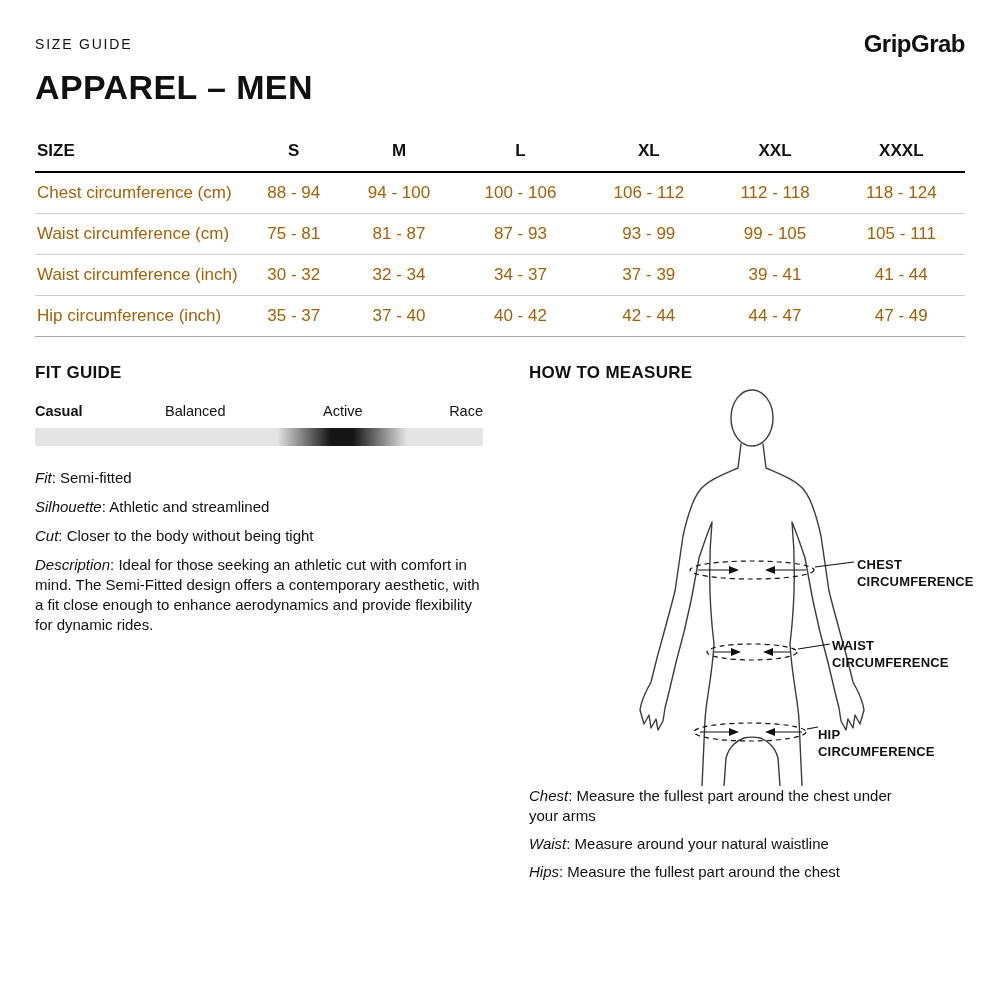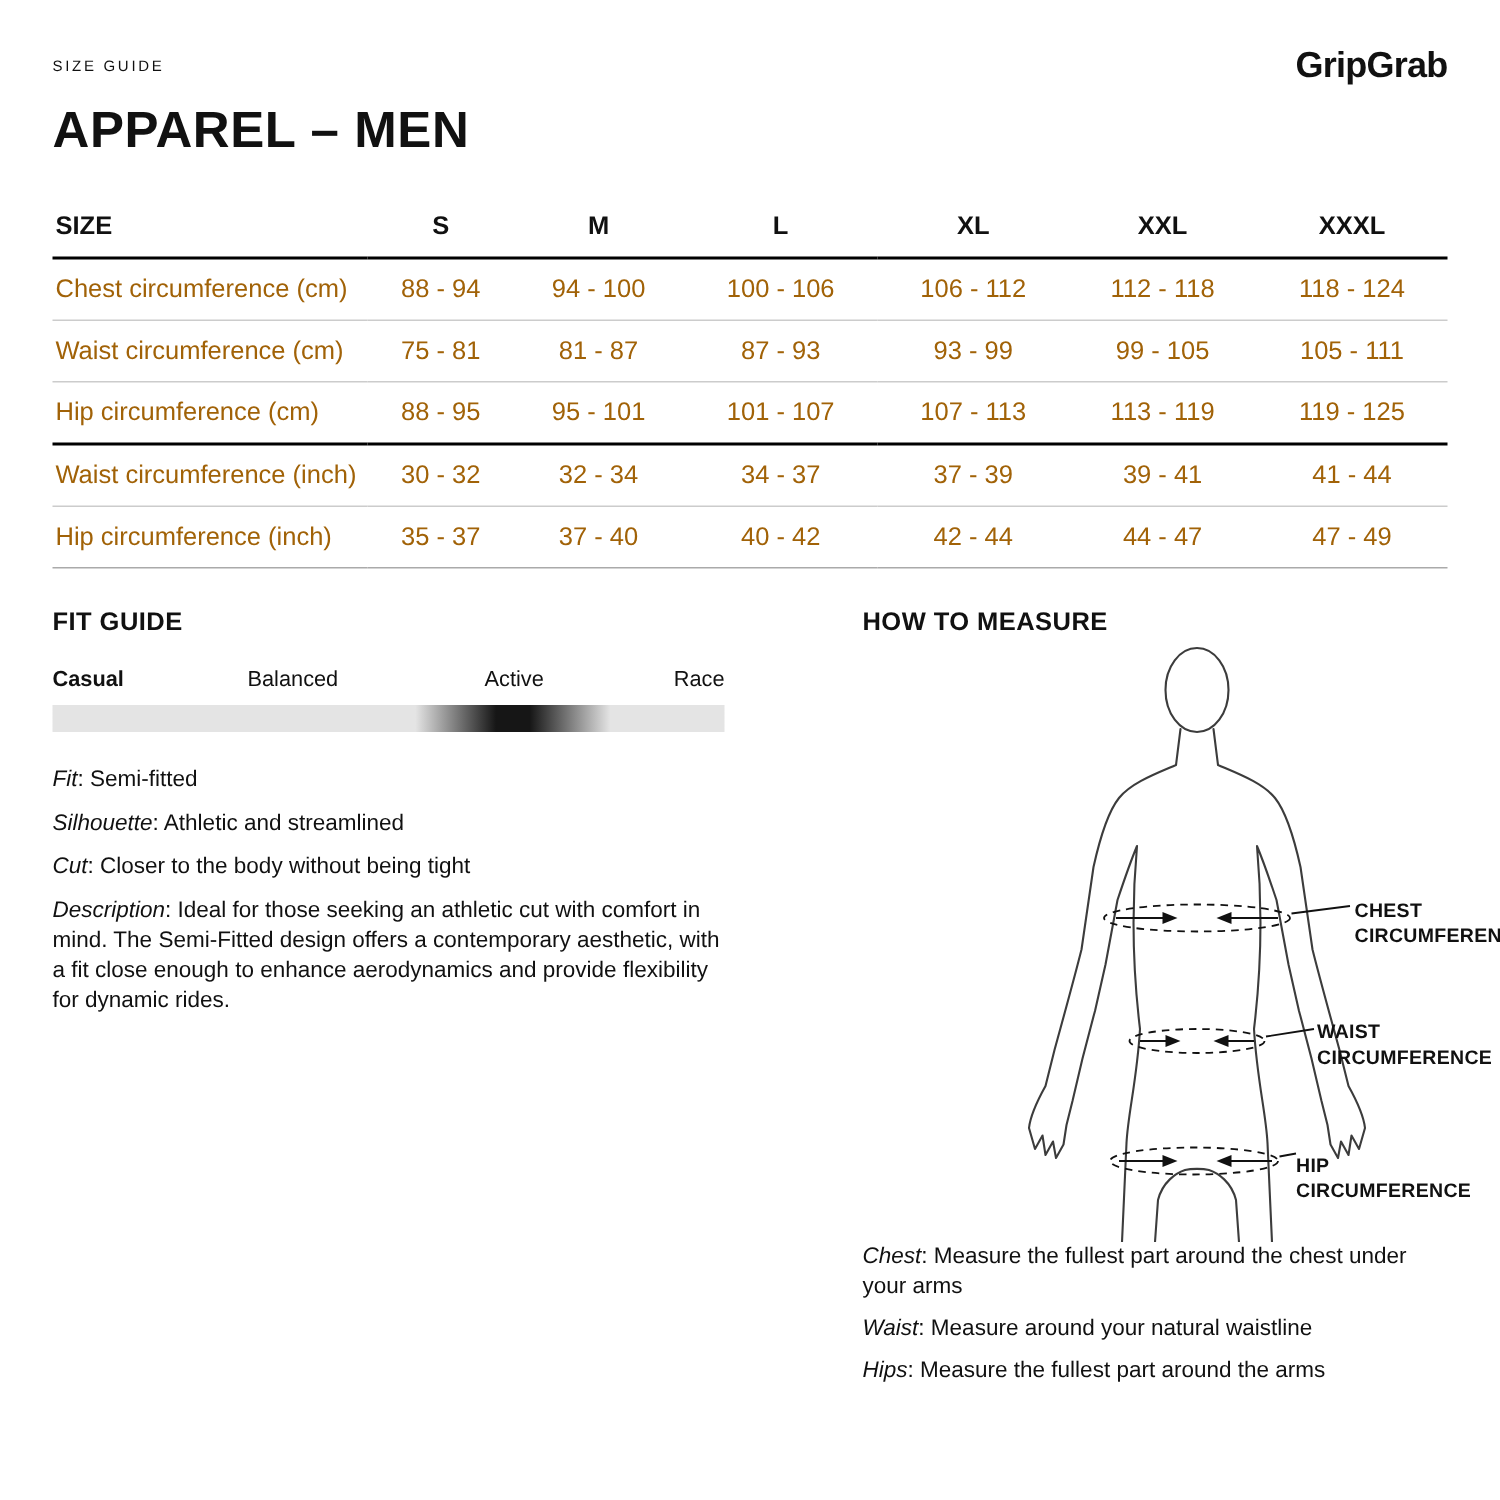--- a/index.html
+++ b/index.html
@@ -1,36 +1,36 @@
 <!DOCTYPE html>
 <html><head>
 <meta charset="utf-8">
 <style>
   * { box-sizing: border-box; margin: 0; padding: 0; }
   html,body { background:#fff; }
   body { font-family: "Liberation Sans", sans-serif; color:#111; }
   .page { width:1000px; height:1000px; padding:30px 35px; position:relative; overflow:hidden; background:#fff; }
 
   .topbar { display:flex; justify-content:space-between; align-items:center; }
-  .eyebrow { font-size:10px; letter-spacing:1.8px; font-weight:500; }
+  .eyebrow { font-size:14px; letter-spacing:1.8px; font-weight:500; }
   .brand { font-size:24px; font-weight:800; letter-spacing:-0.5px; }
 
   .title { font-size:34px; font-weight:800; margin-top:10px; letter-spacing:0.4px; }
 
   table.size-table { width:100%; border-collapse:collapse; margin-top:24px; font-size:17px; }
   table.size-table thead th { font-weight:700; text-align:center; padding:10px 2px; border-bottom:2px solid #000; }
   table.size-table thead th:first-child { text-align:left; width:22.6%; }
   table.size-table tbody td { text-align:center; padding:10px 2px; border-bottom:1px solid #ccc; color:#a16207; }
   table.size-table tbody td.row-label { text-align:left; }
   table.size-table tbody tr.group-end td { border-bottom:2px solid #000; }
   table.size-table tbody tr:last-child td { border-bottom:1px solid #aaa; }
 
   .columns { display:flex; gap:46px; margin-top:26px; }
   .col-left { width:448px; flex:none; }
-  .col-right { flex:1; min-width:0;margin-left:46px; }
+  .col-right { flex:1; min-width:0; }
   h2.sec { font-size:17px; font-weight:800; letter-spacing:0.3px; }
 
   .scale { position:relative; height:18px; margin-top:20px; font-size:14.5px; }
   .scale span { position:absolute; top:0; white-space:nowrap; }
   .scale .scale-l0 { left:0;font-weight:bold; }
   .scale .scale-l1 { left:130px; }
   .scale .scale-l2 { left:288px; }
   .scale .scale-l3 { right:0; }
   .scale-bar { height:18px; margin-top:7px;
     background:linear-gradient(90deg,#e4e4e4 0%,#e4e4e4 54%,#161616 66%,#161616 71%,#e4e4e4 83%,#e4e4e4 100%); }
@@ -84,29 +84,20 @@
           <td>118 - 124</td>
         </tr>
         <tr>
           <td class="row-label">Waist circumference (cm)</td>
           <td>75 - 81</td>
           <td>81 - 87</td>
           <td>87 - 93</td>
           <td>93 - 99</td>
           <td>99 - 105</td>
           <td>105 - 111</td>
-        </tr>
-        <tr class="group-end">
-          <td class="row-label">Hip circumference (cm)</td>
-          <td>88 - 95</td>
-          <td>95 - 101</td>
-          <td>101 - 107</td>
-          <td>107 - 113</td>
-          <td>113 - 119</td>
-          <td>119 - 125</td>
         </tr>
         <tr>
           <td class="row-label">Waist circumference (inch)</td>
           <td>30 - 32</td>
           <td>32 - 34</td>
           <td>34 - 37</td>
           <td>37 - 39</td>
           <td>39 - 41</td>
           <td>41 - 44</td>
         </tr>
@@ -180,18 +171,18 @@
         </svg>
 
         <div class="mlabel chest">CHEST CIRCUMFERENCE</div>
         <div class="mlabel waist">WAIST CIRCUMFERENCE</div>
         <div class="mlabel hip">HIP CIRCUMFERENCE</div>
       </div>
 
       <div id="measure-instructions">
           <p class="mi"><em>Chest</em>: <span>Measure the fullest part around the chest under your arms</span></p>
           <p class="mi"><em>Waist</em>: <span>Measure around your natural waistline</span></p>
-          <p class="mi"><em>Hips</em>: <span>Measure the fullest part around the arms</span></p>
+          <p class="mi"><em>Hips</em>: <span>Measure the fullest part around the chest</span></p>
         </div>
     </section>
 
   </div>
 </div>
 
 </body></html>

